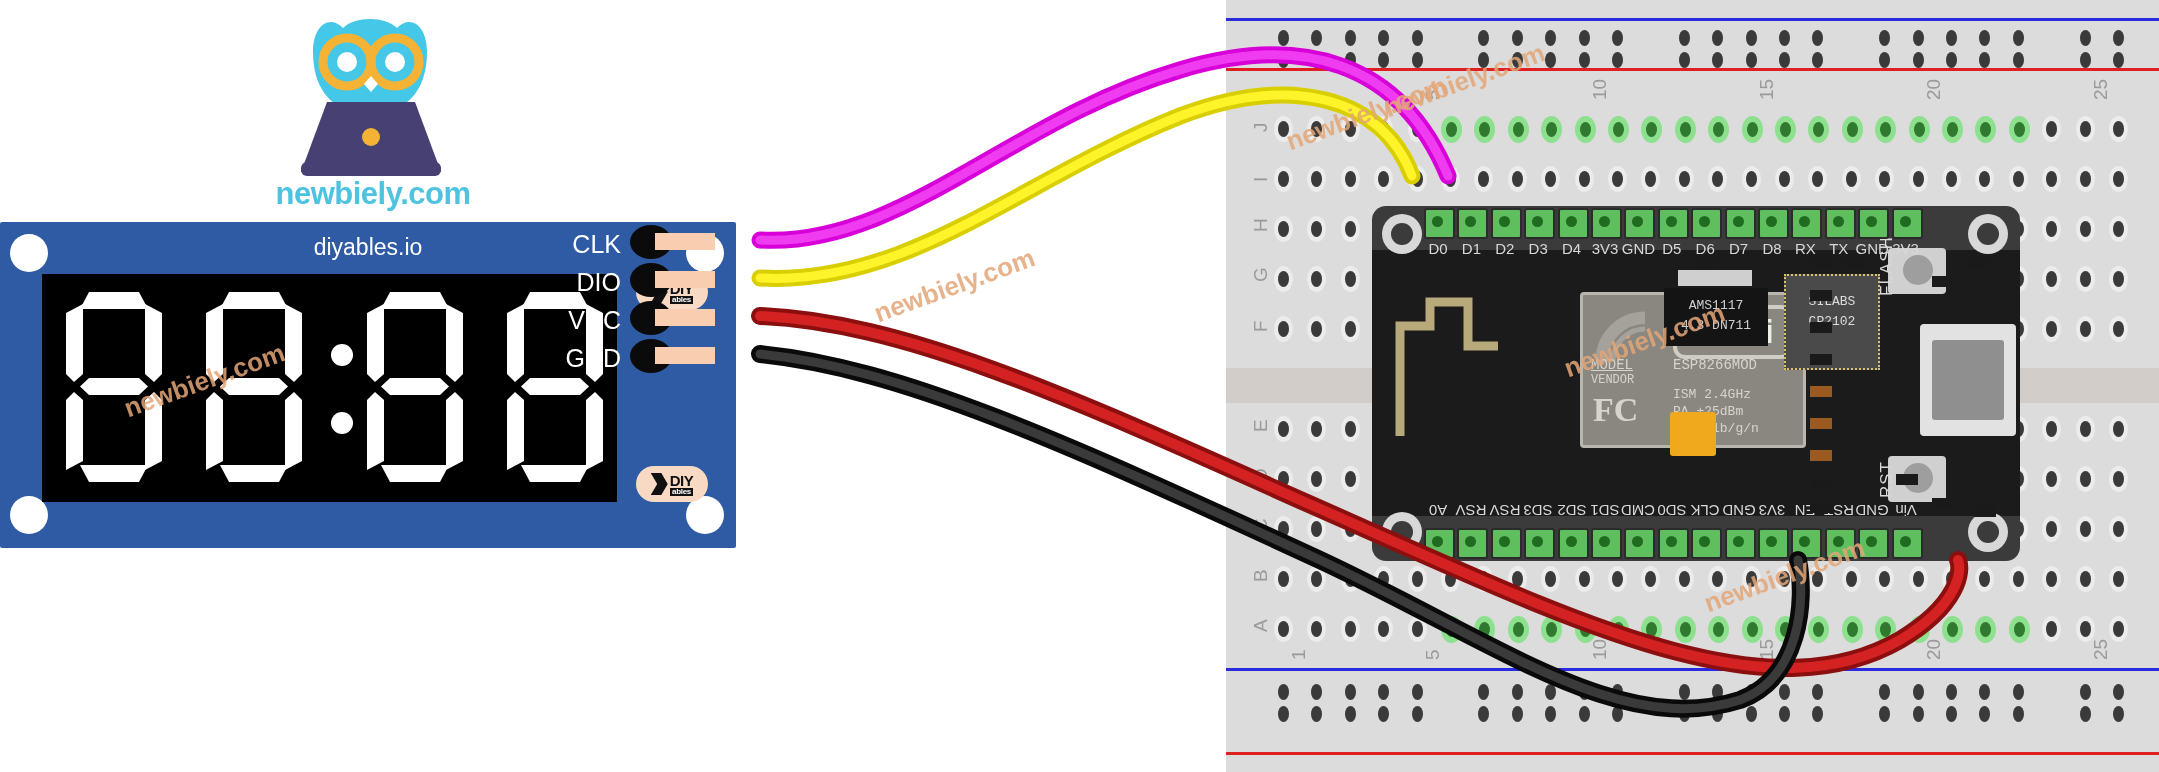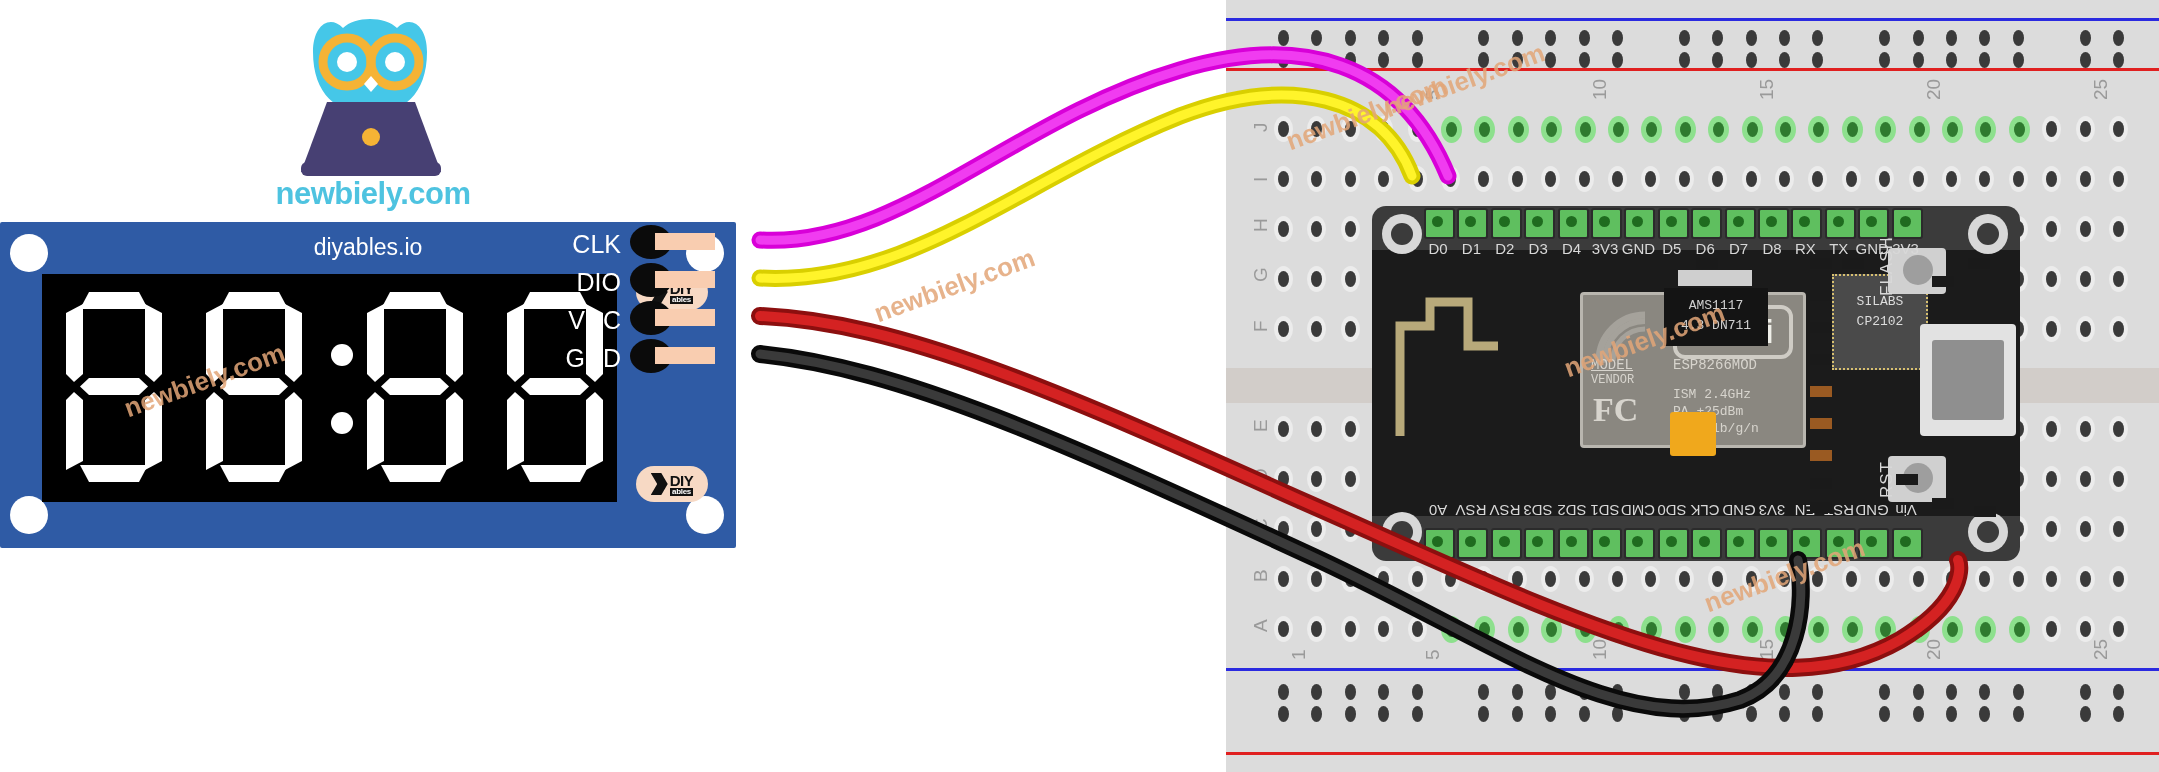--- a/index.html
+++ b/index.html
@@ -96,21 +96,21 @@
      transform:rotate(-90deg);transform-origin:left top;letter-spacing:1px;}
   #usb{position:absolute;left:548px;top:118px;width:96px;height:112px;
      background:#e2e2e2;border-radius:4px;}
   #usb .slot{position:absolute;left:12px;top:16px;width:72px;height:80px;
      background:#8f8f8f;border-radius:3px;}
   #reg{position:absolute;left:292px;top:82px;width:104px;height:58px;background:#141414;}
   #reg .t1{position:absolute;left:0;top:10px;width:104px;text-align:center;
      color:#cfcfcf;font-size:13px;font-family:"Liberation Mono",monospace;}
   #reg .t2{position:absolute;left:0;top:30px;width:104px;text-align:center;
      color:#cfcfcf;font-size:13px;font-family:"Liberation Mono",monospace;}
-  #silabs{position:absolute;left:460px;top:68px;width:92px;height:92px;
+  #silabs{position:absolute;left:412px;top:68px;width:92px;height:92px;
      background:#4a4a4a;border:2px dotted #d8c070;}
   #silabs .s1{position:absolute;left:0;top:18px;width:92px;text-align:center;
      color:#dcdcdc;font-size:13px;font-family:"Liberation Mono",monospace;}
   #silabs .s2{position:absolute;left:0;top:38px;width:92px;text-align:center;
      color:#dcdcdc;font-size:13px;font-family:"Liberation Mono",monospace;}
   #ycap{position:absolute;left:298px;top:206px;width:46px;height:44px;
      background:#f0a81c;border-radius:3px;}
   .smd{position:absolute;width:22px;height:11px;background:#1a1a1a;}
   .smd.o{background:#9a5a22;}
   .smd.w{background:#cfcfcf;}

